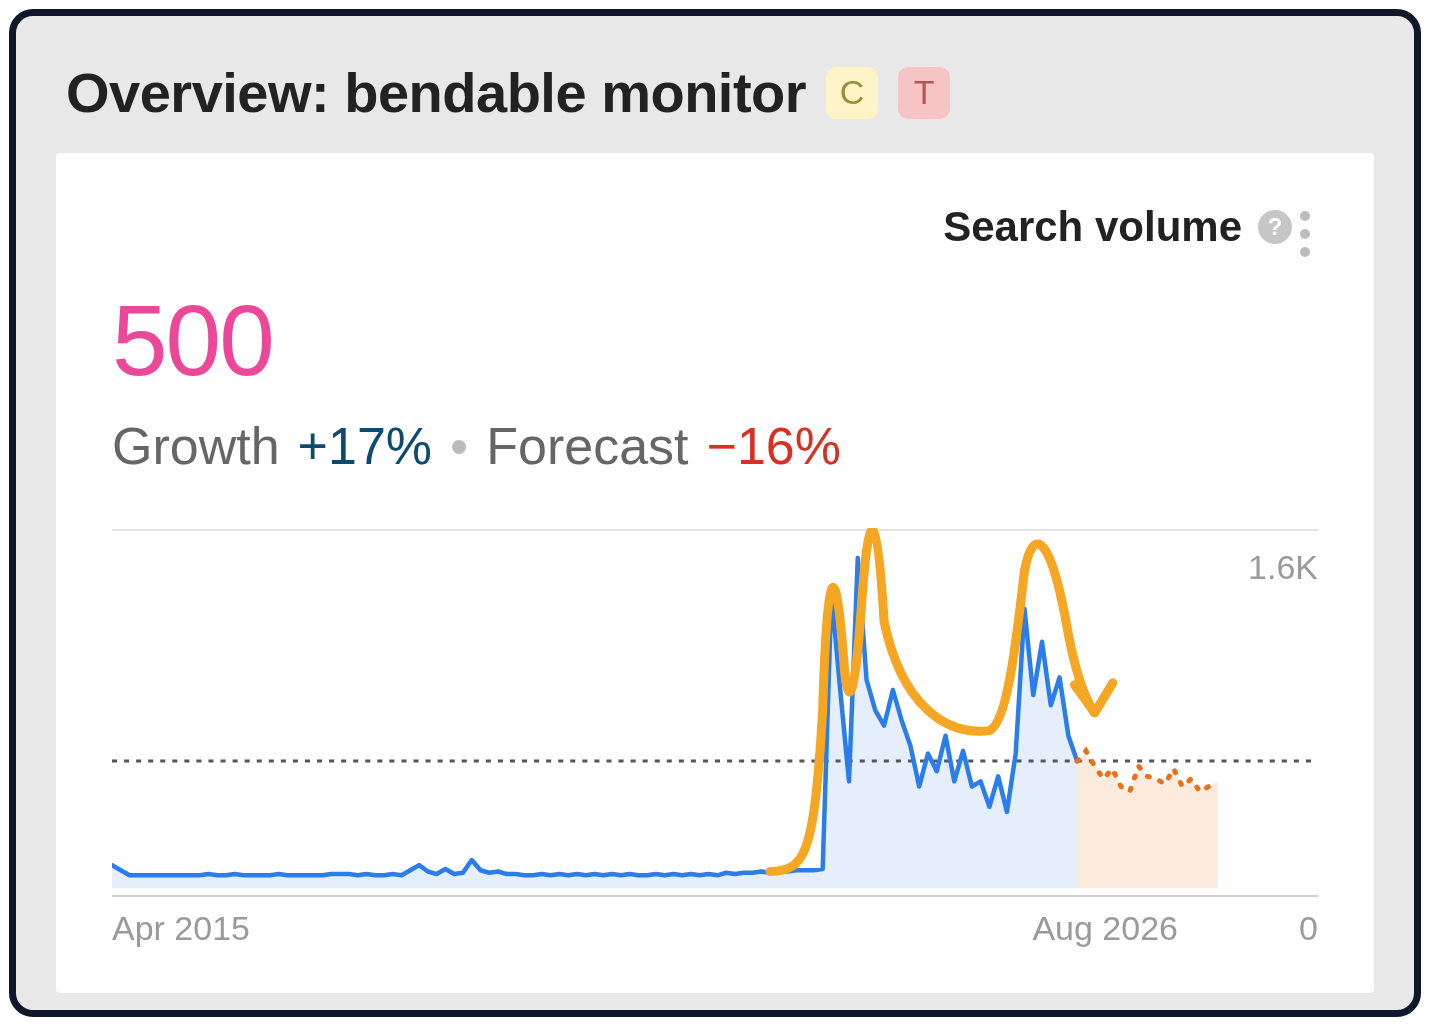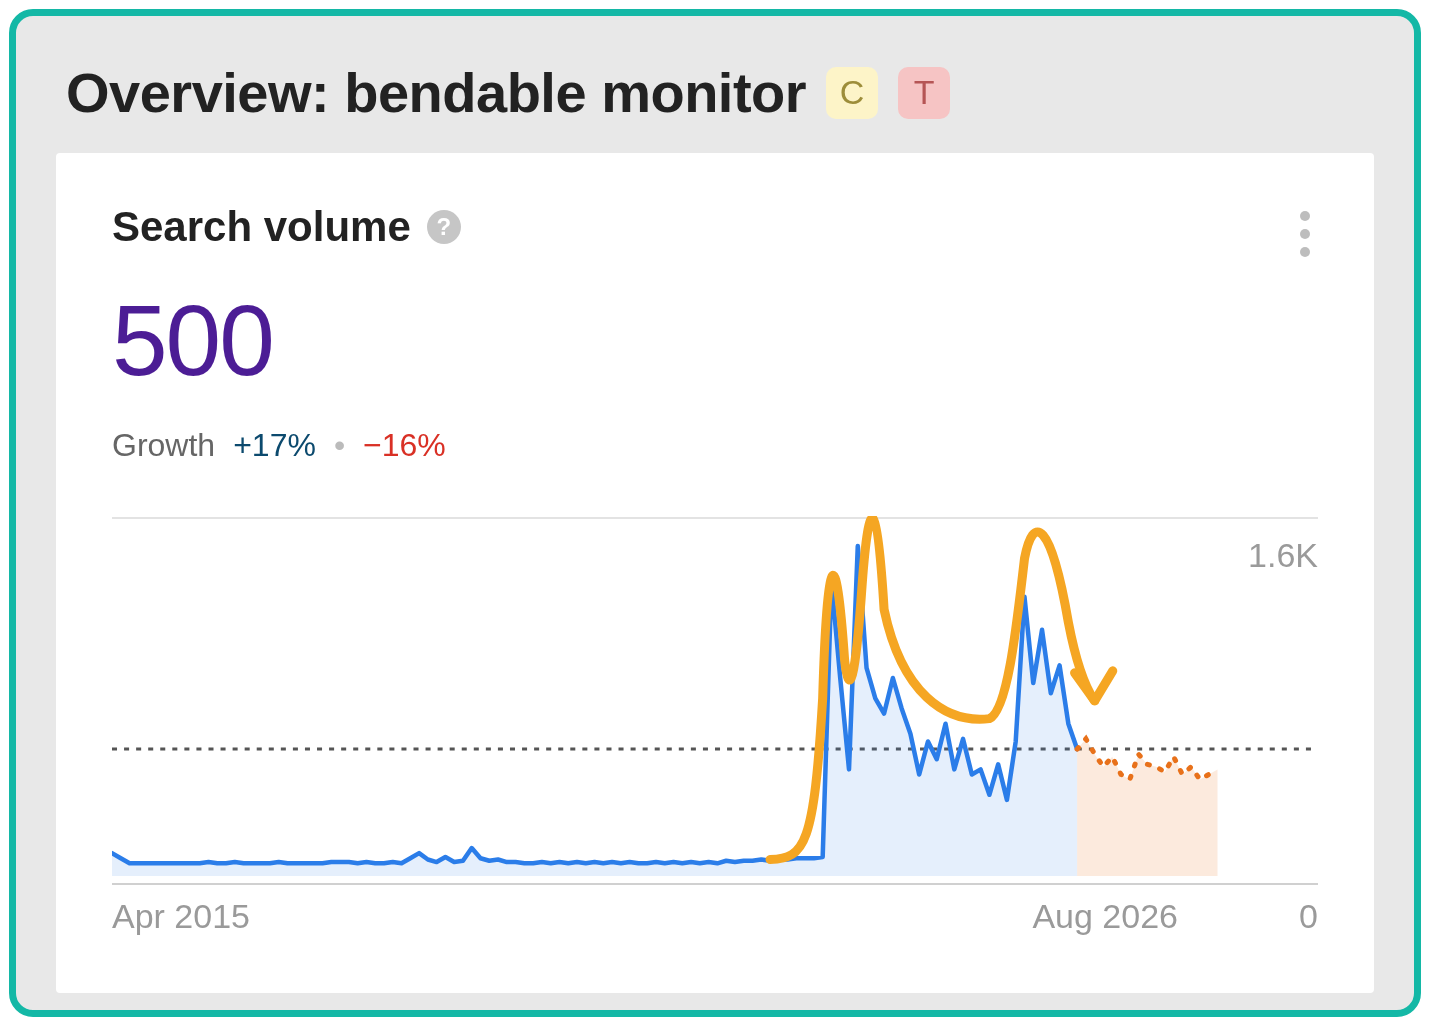--- a/index.html
+++ b/index.html
@@ -4,21 +4,21 @@
 <style>
   * { box-sizing: border-box; margin: 0; padding: 0; }
   html, body { width: 100%; height: 100%; }
   body {
     font-family: -apple-system, BlinkMacSystemFont, "Segoe UI", Helvetica, Arial, sans-serif;
     background: #fff;
     width: 1430px;
     height: 1026px;
   }
   .frame {
-    border: 7px solid #14b8a6;
+    border: 7px solid #0f172a;
     border-radius: 24px;
     width: 1412px;
     height: 1008px;
     margin: 9px;
     background: #e8e8e8;
     overflow: hidden;
   }
   .header {
     display: flex;
     align-items: center;
@@ -47,21 +47,21 @@
   .card {
     background: #fff;
     margin: 0 40px 40px 40px;
     border-radius: 4px;
     padding: 50px 56px 40px 56px;
     height: 840px;
     position: relative;
   }
   .card-head {
     display: flex;
-    justify-content: space-between;
+    justify-content: flex-end;
     align-items: flex-start;
   }
   .metric-label-row {
     display: flex;
     align-items: center;
     gap: 16px;
   }
   .metric-label {
     font-size: 42px;
     font-weight: 700;
@@ -85,27 +85,27 @@
     cursor: pointer;
   }
   .kebab span {
     width: 10px; height: 10px;
     border-radius: 50%;
     background: #bdbdbd;
   }
   .metric-value {
     font-size: 100px;
     font-weight: 400;
-    color: #4c1d95;
+    color: #ec4899;
     margin-top: 18px;
     letter-spacing: -2px;
   }
   .metric-sub {
-    margin-top: 29px;
-    font-size: 32px;
+    margin-top: 18px;
+    font-size: 52px;
     color: #666;
     display: flex;
     align-items: center;
     gap: 18px;
   }
   .growth-val { color: #0c4a6e; }
   .forecast-val { color: #d93025; text-align: center; }
   .dot-sep { color: #bbb; }
 
   .chart-area {
@@ -164,20 +164,21 @@
           <span></span>
       </div>
     </div>
 
     <div class="metric-value">500</div>
 
     <div class="metric-sub">
       <span>Growth</span>
       <span class="growth-val">+17%</span>
       <span class="dot-sep">•</span>
+      <span>Forecast</span>
       <span class="forecast-val">−16%</span>
     </div>
 
     <div class="chart-area">
       <svg id="chart-svg" class="chart-svg" viewBox="0 0 1200 370" preserveAspectRatio="none">
         <line class="hr-top" x1="0" y1="2" x2="1200" y2="2"></line>
         <line id="ref-line" class="hr-dash" x1="0" y1="233.0769230769231" x2="1200" y2="233.0769230769231"></line>
         <line class="baseline" x1="0" y1="368" x2="1200" y2="368"></line>
         <path id="series-area" class="series-area" d="M0 337.1538461538462 L8.73015873015873 342.2307692307692 L17.46031746031746 347.3076923076923 L26.19047619047619 347.3076923076923 L34.92063492063492 347.3076923076923 L43.650793650793645 347.3076923076923 L52.38095238095238 347.3076923076923 L61.11111111111111 347.3076923076923 L69.84126984126983 347.3076923076923 L78.57142857142857 347.3076923076923 L87.30158730158729 347.3076923076923 L96.03174603174602 346.03846153846155 L104.76190476190476 347.3076923076923 L113.49206349206348 347.3076923076923 L122.22222222222221 346.03846153846155 L130.95238095238093 347.3076923076923 L139.68253968253967 347.3076923076923 L148.4126984126984 347.3076923076923 L157.14285714285714 347.3076923076923 L165.87301587301585 346.03846153846155 L174.60317460317458 347.3076923076923 L183.33333333333331 347.3076923076923 L192.06349206349205 347.3076923076923 L200.79365079365078 347.3076923076923 L209.52380952380952 347.3076923076923 L218.25396825396822 346.03846153846155 L226.98412698412696 346.03846153846155 L235.7142857142857 346.03846153846155 L244.44444444444443 347.3076923076923 L253.17460317460316 346.03846153846155 L261.90476190476187 347.3076923076923 L270.6349206349206 347.3076923076923 L279.36507936507934 346.03846153846155 L288.0952380952381 347.3076923076923 L296.8253968253968 342.2307692307692 L305.55555555555554 337.1538461538462 L314.2857142857143 343.5 L323.015873015873 346.03846153846155 L331.7460317460317 340.96153846153845 L340.4761904761904 346.03846153846155 L349.20634920634916 344.7692307692308 L357.9365079365079 332.0769230769231 L366.66666666666663 342.2307692307692 L375.39682539682536 344.7692307692308 L384.1269841269841 343.5 L392.85714285714283 346.03846153846155 L401.58730158730157 346.03846153846155 L410.3174603174603 347.3076923076923 L419.04761904761904 347.3076923076923 L427.7777777777777 346.03846153846155 L436.50793650793645 347.3076923076923 L445.2380952380952 346.03846153846155 L453.9682539682539 347.3076923076923 L462.69841269841265 346.03846153846155 L471.4285714285714 347.3076923076923 L480.1587301587301 346.03846153846155 L488.88888888888886 347.3076923076923 L497.6190476190476 346.03846153846155 L506.3492063492063 347.3076923076923 L515.0793650793651 346.03846153846155 L523.8095238095237 347.3076923076923 L532.5396825396825 347.3076923076923 L541.2698412698412 346.03846153846155 L550 347.3076923076923 L558.7301587301587 346.03846153846155 L567.4603174603174 347.3076923076923 L576.1904761904761 346.03846153846155 L584.9206349206348 347.3076923076923 L593.6507936507936 346.03846153846155 L602.3809523809523 347.3076923076923 L611.1111111111111 344.7692307692308 L619.8412698412698 346.03846153846155 L628.5714285714286 344.7692307692308 L637.3015873015872 344.7692307692308 L646.031746031746 343.5 L654.7619047619047 344.7692307692308 L663.4920634920634 343.5 L672.2222222222222 343.5 L680.9523809523808 342.2307692307692 L689.6825396825396 342.2307692307692 L698.4126984126983 342.2307692307692 L707.1428571428571 340.96153846153845 L715.8730158730158 65.53846153846152 L724.6031746031746 162 L733.3333333333333 253.3846153846154 L742.063492063492 30 L750.7936507936507 151.84615384615387 L759.5238095238094 182.30769230769232 L768.2539682539682 197.53846153846152 L776.9841269841269 162 L785.7142857142857 192.46153846153848 L794.4444444444443 217.84615384615384 L803.1746031746031 258.46153846153845 L811.9047619047618 225.46153846153845 L820.6349206349206 243.2307692307692 L829.3650793650793 207.69230769230768 L838.0952380952381 253.3846153846154 L846.8253968253968 222.9230769230769 L855.5555555555554 258.46153846153845 L864.2857142857142 253.3846153846154 L873.0158730158729 278.7692307692308 L881.7460317460317 248.3076923076923 L890.4761904761904 283.8461538461538 L899.2063492063492 225.46153846153845 L907.9365079365078 80.76923076923077 L916.6666666666666 167.07692307692307 L925.3968253968253 113.76923076923076 L934.126984126984 177.23076923076923 L942.8571428571428 149.30769230769232 L951.5873015873015 207.69230769230768 L960.3174603174602 233.0769230769231 L 960.3174603174602 360 L 0 360 Z"></path>
         <path id="series-line" class="series-line" d="M0 337.1538461538462 L8.73015873015873 342.2307692307692 L17.46031746031746 347.3076923076923 L26.19047619047619 347.3076923076923 L34.92063492063492 347.3076923076923 L43.650793650793645 347.3076923076923 L52.38095238095238 347.3076923076923 L61.11111111111111 347.3076923076923 L69.84126984126983 347.3076923076923 L78.57142857142857 347.3076923076923 L87.30158730158729 347.3076923076923 L96.03174603174602 346.03846153846155 L104.76190476190476 347.3076923076923 L113.49206349206348 347.3076923076923 L122.22222222222221 346.03846153846155 L130.95238095238093 347.3076923076923 L139.68253968253967 347.3076923076923 L148.4126984126984 347.3076923076923 L157.14285714285714 347.3076923076923 L165.87301587301585 346.03846153846155 L174.60317460317458 347.3076923076923 L183.33333333333331 347.3076923076923 L192.06349206349205 347.3076923076923 L200.79365079365078 347.3076923076923 L209.52380952380952 347.3076923076923 L218.25396825396822 346.03846153846155 L226.98412698412696 346.03846153846155 L235.7142857142857 346.03846153846155 L244.44444444444443 347.3076923076923 L253.17460317460316 346.03846153846155 L261.90476190476187 347.3076923076923 L270.6349206349206 347.3076923076923 L279.36507936507934 346.03846153846155 L288.0952380952381 347.3076923076923 L296.8253968253968 342.2307692307692 L305.55555555555554 337.1538461538462 L314.2857142857143 343.5 L323.015873015873 346.03846153846155 L331.7460317460317 340.96153846153845 L340.4761904761904 346.03846153846155 L349.20634920634916 344.7692307692308 L357.9365079365079 332.0769230769231 L366.66666666666663 342.2307692307692 L375.39682539682536 344.7692307692308 L384.1269841269841 343.5 L392.85714285714283 346.03846153846155 L401.58730158730157 346.03846153846155 L410.3174603174603 347.3076923076923 L419.04761904761904 347.3076923076923 L427.7777777777777 346.03846153846155 L436.50793650793645 347.3076923076923 L445.2380952380952 346.03846153846155 L453.9682539682539 347.3076923076923 L462.69841269841265 346.03846153846155 L471.4285714285714 347.3076923076923 L480.1587301587301 346.03846153846155 L488.88888888888886 347.3076923076923 L497.6190476190476 346.03846153846155 L506.3492063492063 347.3076923076923 L515.0793650793651 346.03846153846155 L523.8095238095237 347.3076923076923 L532.5396825396825 347.3076923076923 L541.2698412698412 346.03846153846155 L550 347.3076923076923 L558.7301587301587 346.03846153846155 L567.4603174603174 347.3076923076923 L576.1904761904761 346.03846153846155 L584.9206349206348 347.3076923076923 L593.6507936507936 346.03846153846155 L602.3809523809523 347.3076923076923 L611.1111111111111 344.7692307692308 L619.8412698412698 346.03846153846155 L628.5714285714286 344.7692307692308 L637.3015873015872 344.7692307692308 L646.031746031746 343.5 L654.7619047619047 344.7692307692308 L663.4920634920634 343.5 L672.2222222222222 343.5 L680.9523809523808 342.2307692307692 L689.6825396825396 342.2307692307692 L698.4126984126983 342.2307692307692 L707.1428571428571 340.96153846153845 L715.8730158730158 65.53846153846152 L724.6031746031746 162 L733.3333333333333 253.3846153846154 L742.063492063492 30 L750.7936507936507 151.84615384615387 L759.5238095238094 182.30769230769232 L768.2539682539682 197.53846153846152 L776.9841269841269 162 L785.7142857142857 192.46153846153848 L794.4444444444443 217.84615384615384 L803.1746031746031 258.46153846153845 L811.9047619047618 225.46153846153845 L820.6349206349206 243.2307692307692 L829.3650793650793 207.69230769230768 L838.0952380952381 253.3846153846154 L846.8253968253968 222.9230769230769 L855.5555555555554 258.46153846153845 L864.2857142857142 253.3846153846154 L873.0158730158729 278.7692307692308 L881.7460317460317 248.3076923076923 L890.4761904761904 283.8461538461538 L899.2063492063492 225.46153846153845 L907.9365079365078 80.76923076923077 L916.6666666666666 167.07692307692307 L925.3968253968253 113.76923076923076 L934.126984126984 177.23076923076923 L942.8571428571428 149.30769230769232 L951.5873015873015 207.69230769230768 L960.3174603174602 233.0769230769231 "></path>

